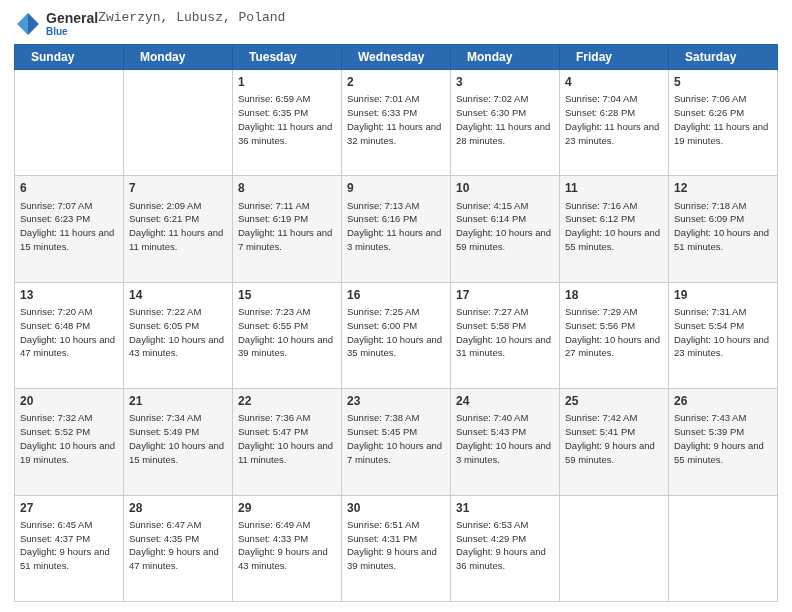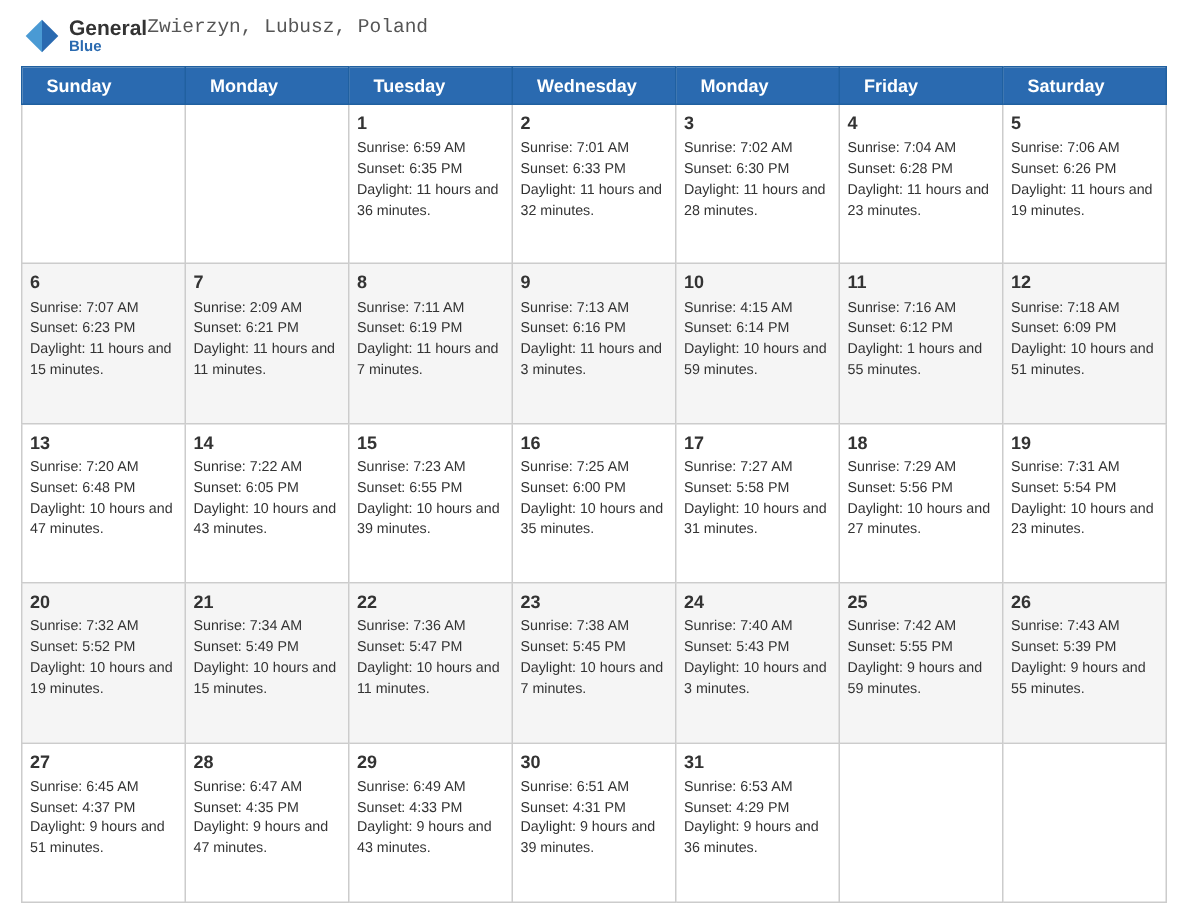--- a/index.html
+++ b/index.html
@@ -147,39 +147,39 @@
           <td><span class="day-number">3</span><span class="day-info">Sunrise: 7:02 AM</span><br><span class="day-info">Sunset: 6:30 PM</span><br><span class="day-info">Daylight: 11 hours and 28 minutes.</span></td>
           <td><span class="day-number">4</span><span class="day-info">Sunrise: 7:04 AM</span><br><span class="day-info">Sunset: 6:28 PM</span><br><span class="day-info">Daylight: 11 hours and 23 minutes.</span></td>
           <td><span class="day-number">5</span><span class="day-info">Sunrise: 7:06 AM</span><br><span class="day-info">Sunset: 6:26 PM</span><br><span class="day-info">Daylight: 11 hours and 19 minutes.</span></td>
         </tr>
         <tr>
           <td><span class="day-number">6</span><span class="day-info">Sunrise: 7:07 AM</span><br><span class="day-info">Sunset: 6:23 PM</span><br><span class="day-info">Daylight: 11 hours and 15 minutes.</span></td>
           <td><span class="day-number">7</span><span class="day-info">Sunrise: 2:09 AM</span><br><span class="day-info">Sunset: 6:21 PM</span><br><span class="day-info">Daylight: 11 hours and 11 minutes.</span></td>
           <td><span class="day-number">8</span><span class="day-info">Sunrise: 7:11 AM</span><br><span class="day-info">Sunset: 6:19 PM</span><br><span class="day-info">Daylight: 11 hours and 7 minutes.</span></td>
           <td><span class="day-number">9</span><span class="day-info">Sunrise: 7:13 AM</span><br><span class="day-info">Sunset: 6:16 PM</span><br><span class="day-info">Daylight: 11 hours and 3 minutes.</span></td>
           <td><span class="day-number">10</span><span class="day-info">Sunrise: 4:15 AM</span><br><span class="day-info">Sunset: 6:14 PM</span><br><span class="day-info">Daylight: 10 hours and 59 minutes.</span></td>
-          <td><span class="day-number">11</span><span class="day-info">Sunrise: 7:16 AM</span><br><span class="day-info">Sunset: 6:12 PM</span><br><span class="day-info">Daylight: 1 hours and 55 minutes.</span></td>
+          <td><span class="day-number">11</span><span class="day-info">Sunrise: 7:16 AM</span><br><span class="day-info">Sunset: 6:12 PM</span><br><span class="day-info">Daylight: 10 hours and 55 minutes.</span></td>
           <td><span class="day-number">12</span><span class="day-info">Sunrise: 7:18 AM</span><br><span class="day-info">Sunset: 6:09 PM</span><br><span class="day-info">Daylight: 10 hours and 51 minutes.</span></td>
         </tr>
         <tr>
           <td><span class="day-number">13</span><span class="day-info">Sunrise: 7:20 AM</span><br><span class="day-info">Sunset: 6:48 PM</span><br><span class="day-info">Daylight: 10 hours and 47 minutes.</span></td>
           <td><span class="day-number">14</span><span class="day-info">Sunrise: 7:22 AM</span><br><span class="day-info">Sunset: 6:05 PM</span><br><span class="day-info">Daylight: 10 hours and 43 minutes.</span></td>
           <td><span class="day-number">15</span><span class="day-info">Sunrise: 7:23 AM</span><br><span class="day-info">Sunset: 6:55 PM</span><br><span class="day-info">Daylight: 10 hours and 39 minutes.</span></td>
           <td><span class="day-number">16</span><span class="day-info">Sunrise: 7:25 AM</span><br><span class="day-info">Sunset: 6:00 PM</span><br><span class="day-info">Daylight: 10 hours and 35 minutes.</span></td>
           <td><span class="day-number">17</span><span class="day-info">Sunrise: 7:27 AM</span><br><span class="day-info">Sunset: 5:58 PM</span><br><span class="day-info">Daylight: 10 hours and 31 minutes.</span></td>
           <td><span class="day-number">18</span><span class="day-info">Sunrise: 7:29 AM</span><br><span class="day-info">Sunset: 5:56 PM</span><br><span class="day-info">Daylight: 10 hours and 27 minutes.</span></td>
           <td><span class="day-number">19</span><span class="day-info">Sunrise: 7:31 AM</span><br><span class="day-info">Sunset: 5:54 PM</span><br><span class="day-info">Daylight: 10 hours and 23 minutes.</span></td>
         </tr>
         <tr>
           <td><span class="day-number">20</span><span class="day-info">Sunrise: 7:32 AM</span><br><span class="day-info">Sunset: 5:52 PM</span><br><span class="day-info">Daylight: 10 hours and 19 minutes.</span></td>
           <td><span class="day-number">21</span><span class="day-info">Sunrise: 7:34 AM</span><br><span class="day-info">Sunset: 5:49 PM</span><br><span class="day-info">Daylight: 10 hours and 15 minutes.</span></td>
           <td><span class="day-number">22</span><span class="day-info">Sunrise: 7:36 AM</span><br><span class="day-info">Sunset: 5:47 PM</span><br><span class="day-info">Daylight: 10 hours and 11 minutes.</span></td>
           <td><span class="day-number">23</span><span class="day-info">Sunrise: 7:38 AM</span><br><span class="day-info">Sunset: 5:45 PM</span><br><span class="day-info">Daylight: 10 hours and 7 minutes.</span></td>
           <td><span class="day-number">24</span><span class="day-info">Sunrise: 7:40 AM</span><br><span class="day-info">Sunset: 5:43 PM</span><br><span class="day-info">Daylight: 10 hours and 3 minutes.</span></td>
-          <td><span class="day-number">25</span><span class="day-info">Sunrise: 7:42 AM</span><br><span class="day-info">Sunset: 5:55 PM</span><br><span class="day-info">Daylight: 9 hours and 59 minutes.</span></td>
+          <td><span class="day-number">25</span><span class="day-info">Sunrise: 7:42 AM</span><br><span class="day-info">Sunset: 5:41 PM</span><br><span class="day-info">Daylight: 9 hours and 59 minutes.</span></td>
           <td><span class="day-number">26</span><span class="day-info">Sunrise: 7:43 AM</span><br><span class="day-info">Sunset: 5:39 PM</span><br><span class="day-info">Daylight: 9 hours and 55 minutes.</span></td>
         </tr>
         <tr>
           <td><span class="day-number">27</span><span class="day-info">Sunrise: 6:45 AM</span><br><span class="day-info">Sunset: 4:37 PM</span><br><span class="day-info">Daylight: 9 hours and 51 minutes.</span></td>
           <td><span class="day-number">28</span><span class="day-info">Sunrise: 6:47 AM</span><br><span class="day-info">Sunset: 4:35 PM</span><br><span class="day-info">Daylight: 9 hours and 47 minutes.</span></td>
           <td><span class="day-number">29</span><span class="day-info">Sunrise: 6:49 AM</span><br><span class="day-info">Sunset: 4:33 PM</span><br><span class="day-info">Daylight: 9 hours and 43 minutes.</span></td>
           <td><span class="day-number">30</span><span class="day-info">Sunrise: 6:51 AM</span><br><span class="day-info">Sunset: 4:31 PM</span><br><span class="day-info">Daylight: 9 hours and 39 minutes.</span></td>
           <td><span class="day-number">31</span><span class="day-info">Sunrise: 6:53 AM</span><br><span class="day-info">Sunset: 4:29 PM</span><br><span class="day-info">Daylight: 9 hours and 36 minutes.</span></td>
           <td class="empty-cell"></td>
           <td class="empty-cell"></td>

